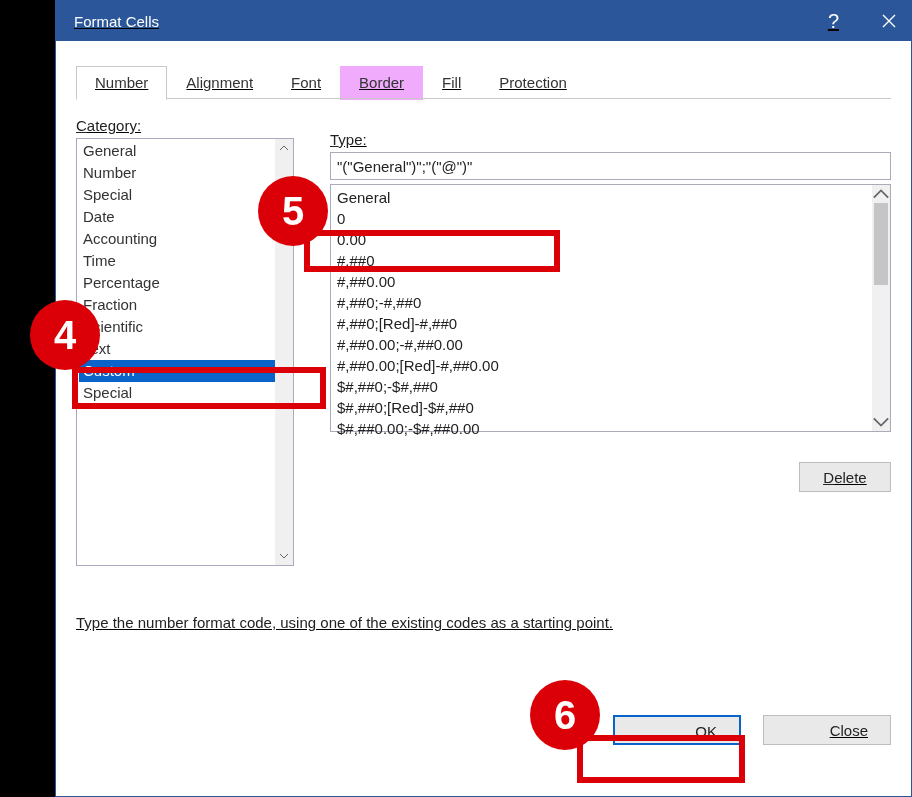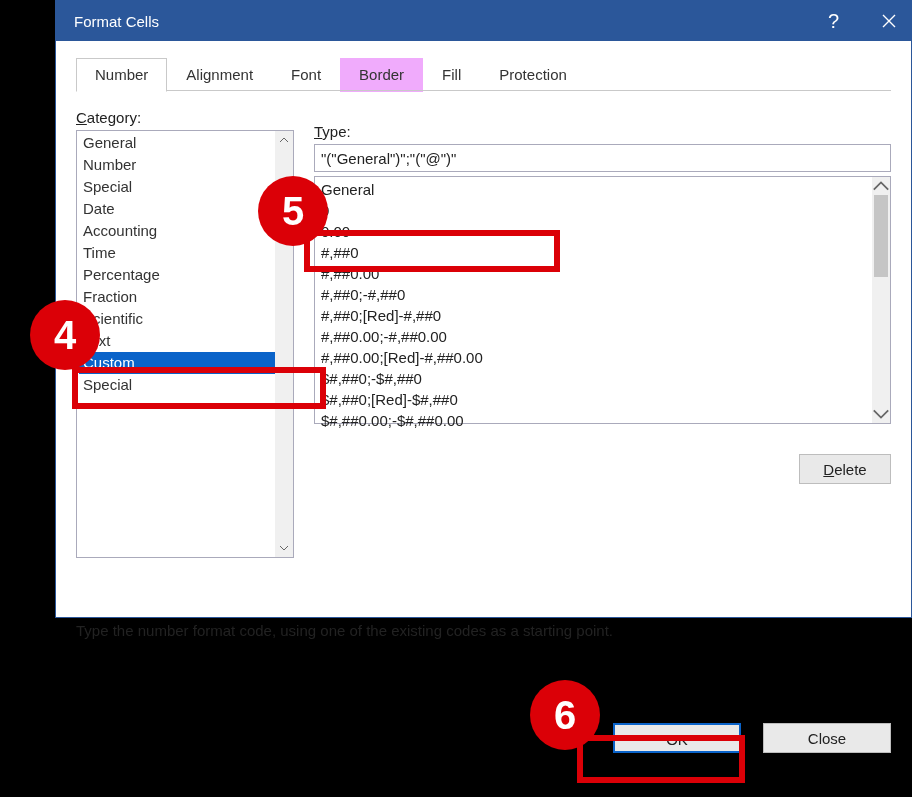--- a/index.html
+++ b/index.html
@@ -1,58 +1,59 @@
 <!DOCTYPE html>
 <html><head>
   <meta charset="utf-8">
   <style>
     * { margin: 0; padding: 0; box-sizing: border-box; }
     html, body { width: 912px; height: 797px; font-family: "Segoe UI", Tahoma, sans-serif; background: #000; overflow: hidden; }
 
     .window {
       position: absolute;
       left: 55px; top: 0;
-      width: 857px; height: 618px;
+      width: 857px; height: 797px;
       background: #fff;
       border: 1px solid #2b579a;
+      text-decoration: underline;
     }
     .titlebar {
       height: 40px;
       background: #2b579a;
       color: #fff;
       display: flex; align-items: center;
       padding: 0 14px 0 18px;
       font-size: 15px;
       justify-content: space-between;
     }
     .titlebar .title { font-weight: 400; }
     .titlebar .right { display: flex; align-items: center; gap: 42px; }
     .help-icon { font-size: 20px; font-weight: 400; }
     .close-x svg { display: block; }
-    .body { padding: 8px 20px 22px 20px; }
+    .body { padding: 16px 20px 22px 20px; }
 
     
     .tab-strip { height: 34px; position: relative; margin-top: 8px; }
     .tabs-row { display: flex; align-items: flex-end; height: 100%; }
     .tab {
       height: 34px; line-height: 32px; padding: 0 18px;
       border: 1px solid transparent; border-bottom: none;
       color: #333; font-size: 15px; cursor: default;
       position: relative; top: 1px;
     }
     .tab.hover { background: #f0abfc; }
     .tab.active {
       background: #fff;
       border-color: #c9c9c9;
       border-bottom: 1px solid #fff;
       z-index: 2;
     }
     .tab-underline { position: absolute; left: 0; right: 0; bottom: 0; height: 1px; background: #c9c9c9; }
 
-    .content { display: flex; gap: 20px; margin-top: 18px; justify-content: space-between; }
+    .content { display: flex; gap: 36px; margin-top: 18px; justify-content: space-between; }
 
     .label { font-size: 15px; color: #222; }
     .underline-first::first-letter { text-decoration: underline; }
 
     
     .category-col { width: 218px; }
     .listbox {
       margin-top: 4px;
       border: 1px solid #aab; width: 100%; height: 428px;
       background: #fff; position: relative;
@@ -89,25 +90,25 @@
     .format-list .items { position: absolute; left: 4px; right: 18px; top: 2px; }
     .format-list .item { font-size: 15px; color: #222; padding: 1px 2px; line-height: 19px; white-space: nowrap; }
 
     .delete-row { display: flex; justify-content: flex-end; margin-top: 30px; }
     .push-btn {
       padding: 6px 22px; min-width: 92px; height: 30px;
       background: #e9e9e9; border: 1px solid #bdbdbd;
       font-size: 15px; color: #222; cursor: default; text-align: center;
     }
 
-    .hint { margin-top: 64px; font-size: 15px; color: #222; }
+    .hint { margin-top: 48px; font-size: 15px; color: #222; }
 
     .footer { display: flex; justify-content: flex-end; gap: 22px; margin-top: 84px; padding-right: 0; }
     .push-btn.primary { border: 2px solid #0a63c9; }
-    .push-btn.wide { min-width: 128px; }
+    .push-btn.wide { min-width: 128px; text-align: right; }
 
     
     .callout-circle {
       position: absolute; width: 70px; height: 70px; border-radius: 50%;
       background: #db0007; color: #fff; display:flex; align-items:center; justify-content:center;
       font-weight: 700; font-size: 40px; z-index: 10;
     }
     .callout-box { position: absolute; border: 6px solid #db0007; z-index: 9; background: transparent; }
   </style>
 </head>

